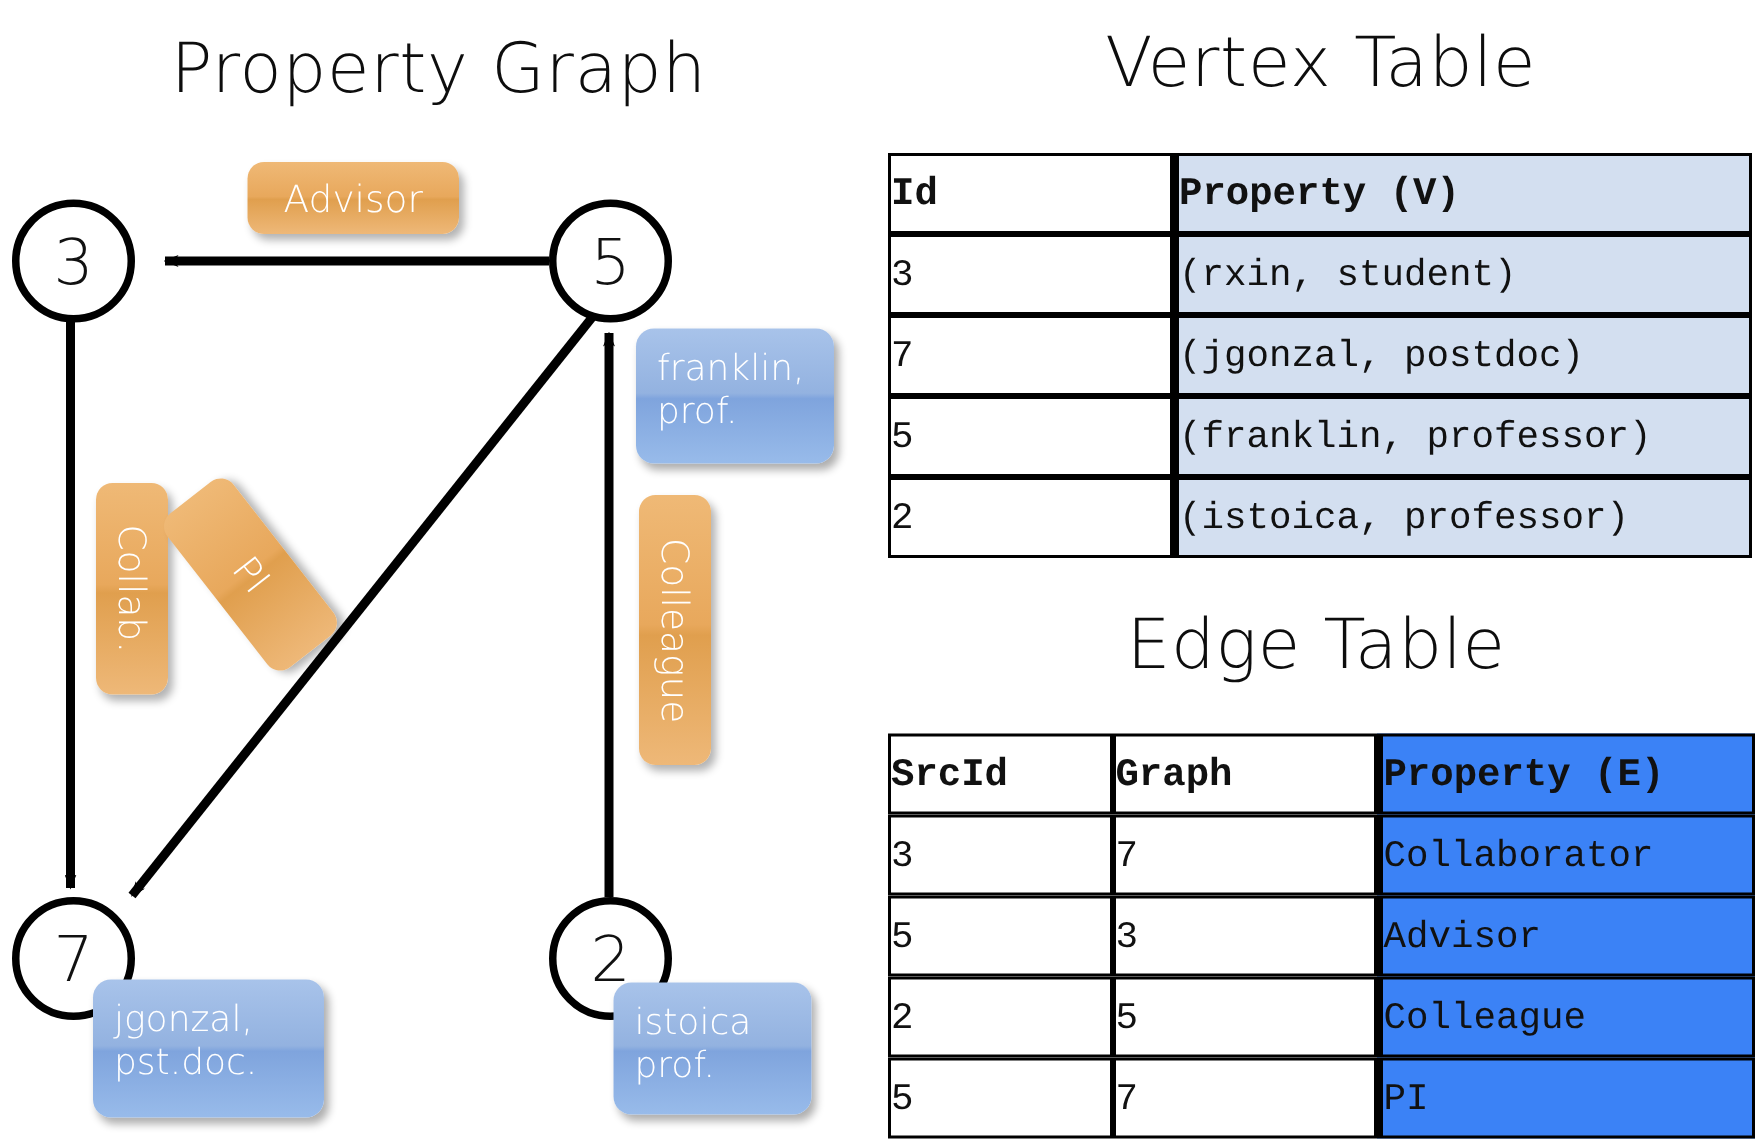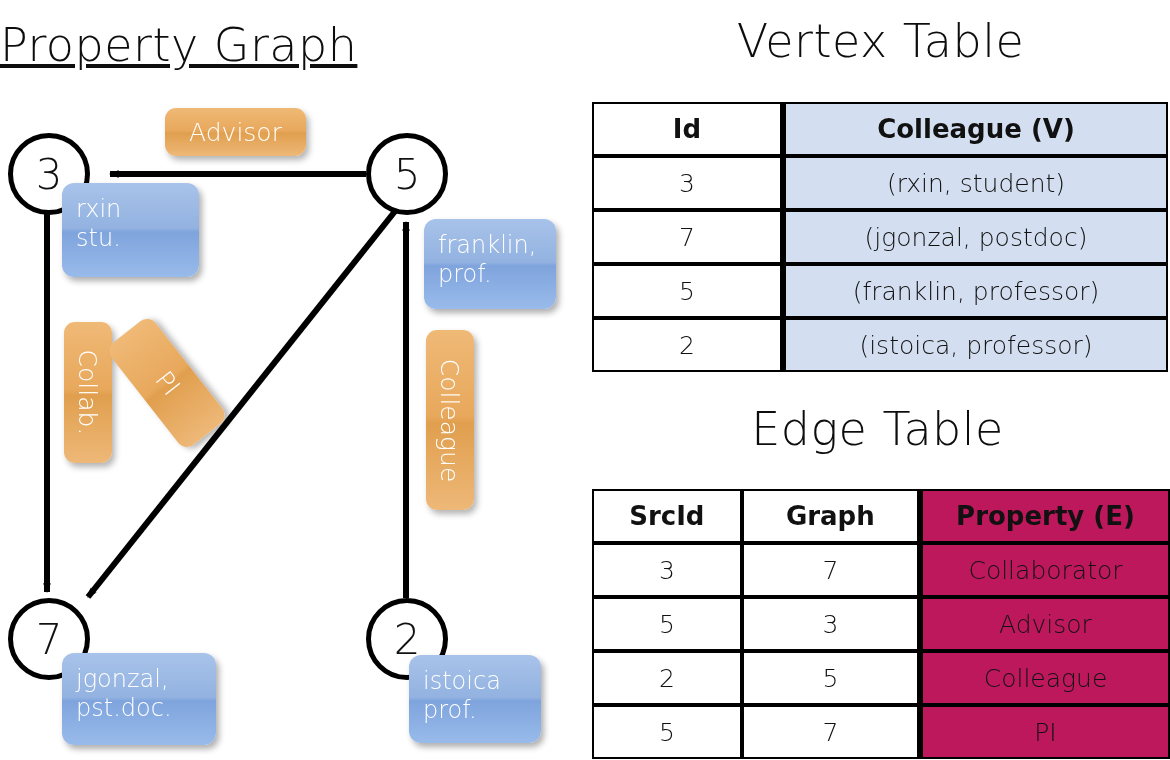--- a/index.html
+++ b/index.html
@@ -20,21 +20,21 @@
   .title {
     position: absolute;
     font-weight: 300;
     font-size: 46px;
     letter-spacing: 0.5px;
     color: #0d0d0d;
     white-space: nowrap;
     font-family: "DejaVu Sans", sans-serif;
     font-stretch: normal;
   }
-  #title-property-graph { left: 0; top: 18px; width: 585px; text-align: left; text-decoration: underline; }
+  #title-property-graph { left: 0; top: 18px; width: 585px; text-align: center; }
   #title-vertex-table   { left: 588px; top: 14px; width: 585px; text-align: center; }
   #title-edge-table     { left: 585px; top: 402px; width: 585px; text-align: center; }
 
   
   #graph-area {
     position: absolute;
     left: 0; top: 0;
     width: 585px; height: 760px;
   }
   #graph-svg { position: absolute; left: 0; top: 0; }
@@ -127,39 +127,40 @@
     position: absolute;
     border-collapse: separate;
     border-spacing: 0;
     font-family: "DejaVu Sans", sans-serif;
     font-weight: 300;
     font-size: 25px;
     color: #111;
   }
   .tbl td, .tbl th {
     border: 2px solid #000;
-    text-align: center;
+    text-align: left;
     padding: 0;
     background: #ffffff;
     font-weight: 300;
+    font-family: Liberation Mono, monospace;
   }
   .tbl th { font-weight: 700; font-size: 26px; }
 
   
   #vertex-table { left: 592px; top: 102px; }
   #vertex-table .c-id   { width: 186px; height: 50px; }
   #vertex-table .c-prop { width: 380px; height: 50px; border-left: 4px solid #000; }
   #vertex-table .fill-v { background: #d3dff0; }
 
   
   #edge-table { left: 592px; top: 489px; border-radius: 30px; }
   #edge-table .c-src  { width: 148px; height: 50px; }
   #edge-table .c-dst  { width: 176px; height: 50px; }
   #edge-table .c-prop { width: 248px; height: 50px; border-left: 4px solid #000; }
-  #edge-table .fill-e { background: #be185d; }
+  #edge-table .fill-e { background: #3b82f6; }
 </style>
 </head>
 <body>
 
 <div class="title" id="title-property-graph">Property Graph</div>
 <div class="title" id="title-vertex-table">Vertex Table</div>
 <div class="title" id="title-edge-table">Edge Table</div>
 
 <div id="graph-area">
 
@@ -193,22 +194,20 @@
   <div class="vertex-node" id="node-5">
     <span>5</span>
   </div>
   <div class="vertex-node" id="node-7">
     <span>7</span>
   </div>
   <div class="vertex-node" id="node-2">
     <span>2</span>
   </div>
 
-  <div class="prop-box" id="prop-rxin">rxin
-stu.</div>
   <div class="prop-box" id="prop-franklin">franklin,
 prof.</div>
   <div class="prop-box" id="prop-jgonzal">jgonzal,
 pst.doc.</div>
   <div class="prop-box" id="prop-istoica">istoica
 prof.</div>
 
   <div class="edge-label" id="edge-label-advisor">
     <span class="htext">Advisor</span>
   </div>
@@ -220,21 +219,21 @@
   </div>
   <div class="edge-label" id="edge-label-colleague">
     <span class="vtext">Colleague</span>
   </div>
 </div>
 
 <table class="tbl" id="vertex-table">
   <thead>
     <tr>
       <th class="c-id">Id</th>
-      <th class="c-prop fill-v">Colleague (V)</th>
+      <th class="c-prop fill-v">Property (V)</th>
     </tr>
   </thead>
   <tbody>
     <tr>
       <td class="c-id">3</td>
       <td class="c-prop fill-v">(rxin, student)</td>
     </tr>
     <tr>
       <td class="c-id">7</td>
       <td class="c-prop fill-v">(jgonzal, postdoc)</td>

